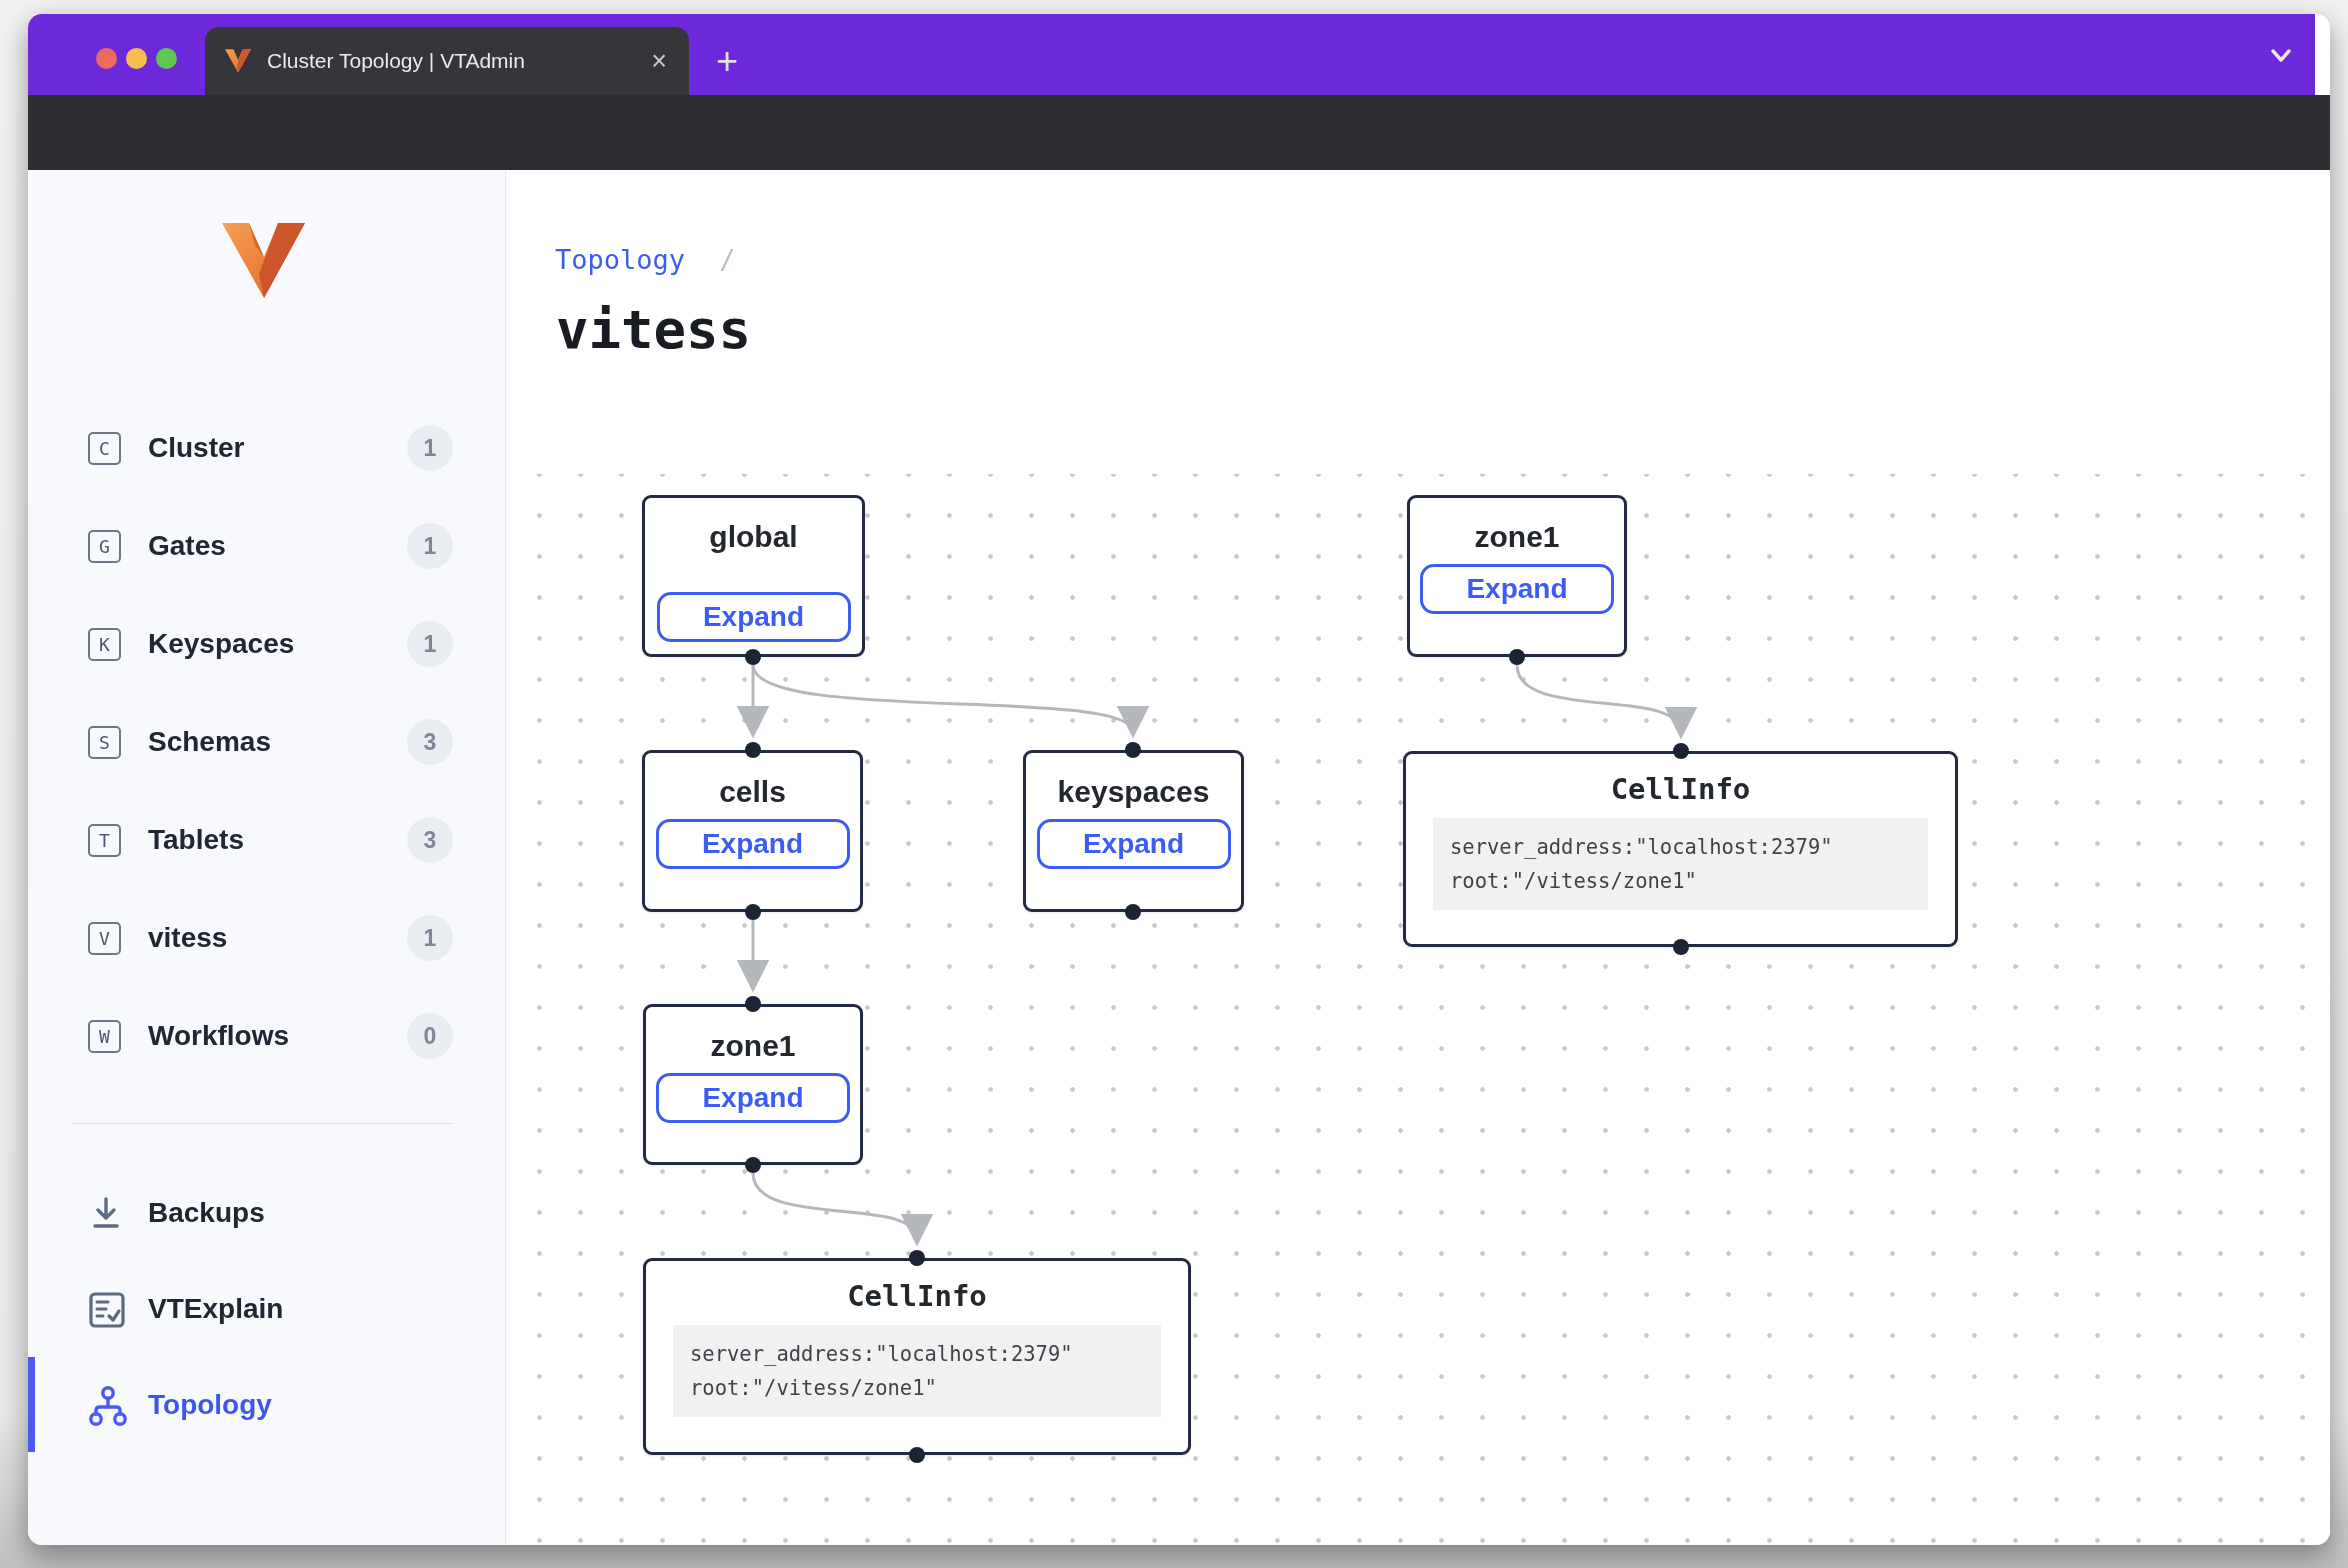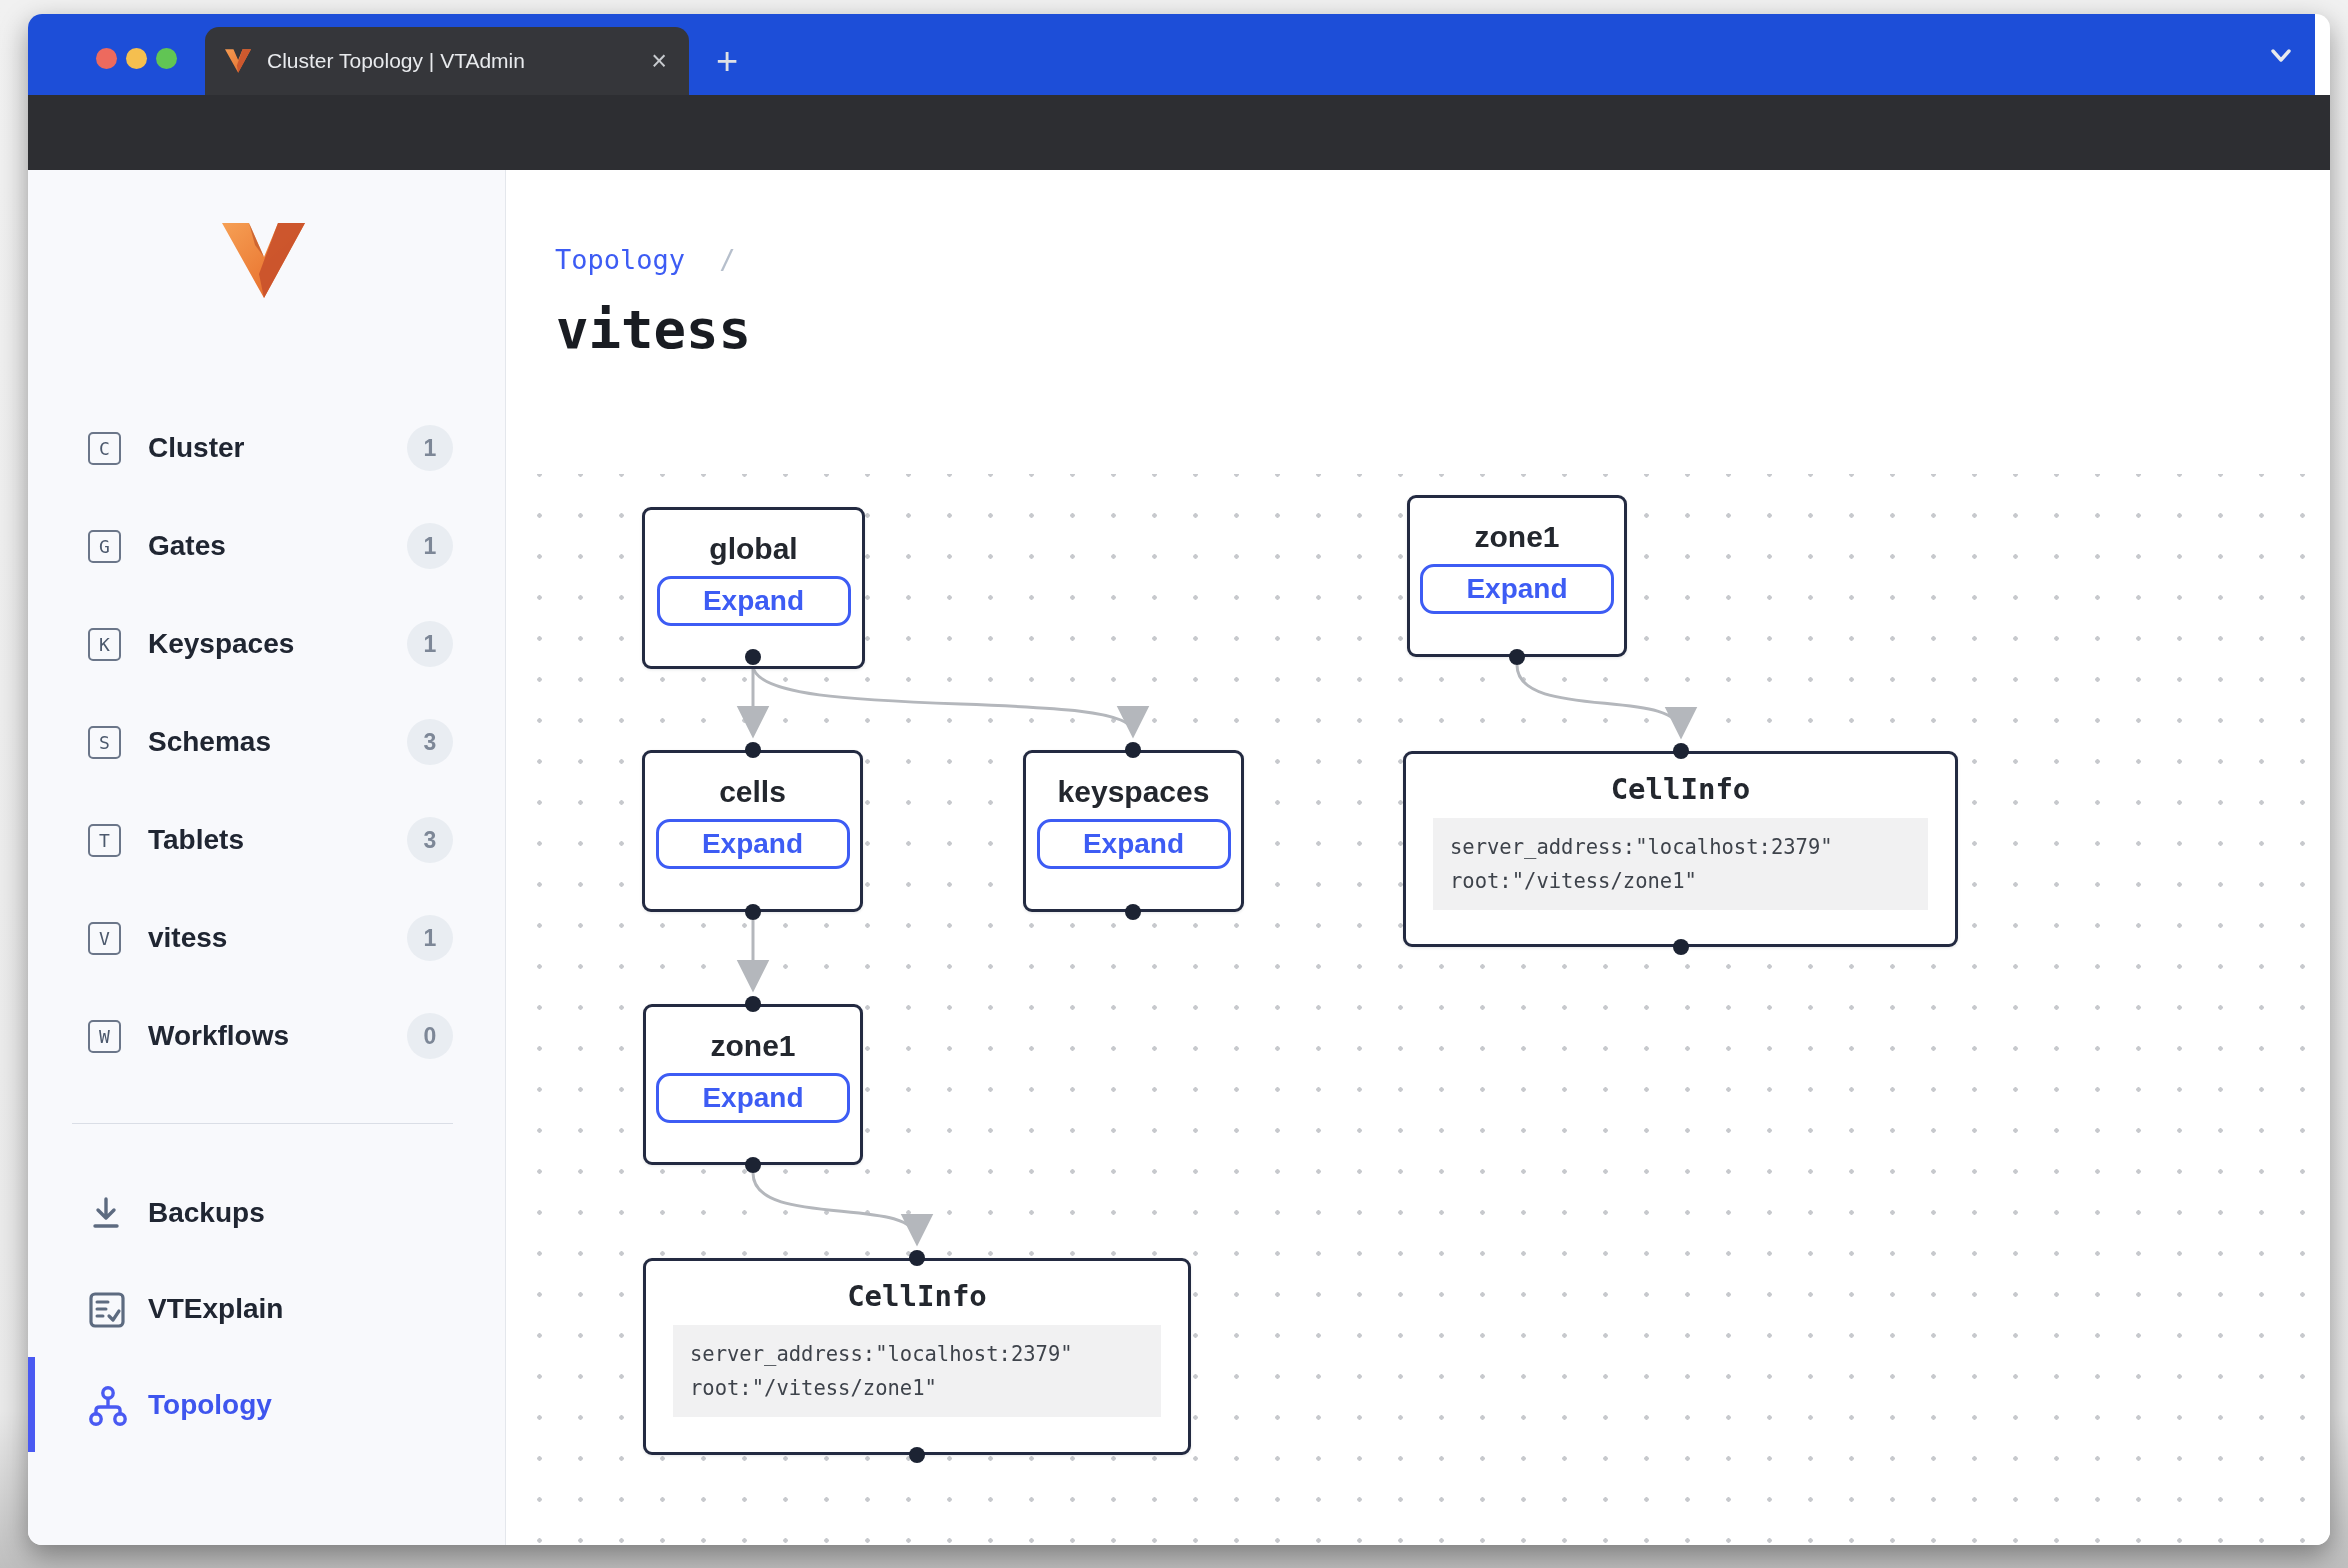--- a/index.html
+++ b/index.html
@@ -8,21 +8,21 @@
     font-family:"Liberation Sans", sans-serif;
     background:linear-gradient(#f1f1f1, #e9e9e9 90%, #bfbfbf);
     position:relative; overflow:hidden;
   }
   .window {
     position:absolute; left:28px; top:14px; width:2302px; height:1531px;
     border-radius:14px; overflow:hidden; background:#fff;
     box-shadow:0 10px 28px rgba(0,0,0,.38);
   }
   
-  .tabstrip { position:absolute; left:0; top:0; right:15px; height:81px; background:#1d4ed8; }
+  .tabstrip { position:absolute; left:0; top:0; right:15px; height:81px; background:#6d28d9; }
   .light { position:absolute; top:34px; width:21px; height:21px; border-radius:50%; }
   .tab {
     position:absolute; left:177px; top:13px; width:484px; height:68px;
     background:#35363a; border-radius:14px 14px 0 0; display:flex; align-items:center;
   }
   .tab-title { color:#e8eaed; font-size:21px; margin-left:16px; white-space:nowrap; }
   .tab-close { margin-left:auto; margin-right:22px; color:#c8cbcf; font-size:27px; line-height:1; cursor:default; }
   .newtab { position:absolute; left:688px; top:28px; color:#dfe1e5; font-size:38px; font-weight:400; line-height:38px; }
   .tabs-chevron { position:absolute; left:2238px; top:26px; }
   
@@ -275,21 +275,21 @@
             <path d="M1,1 L1,11 L11,6 z" fill="#b4b7bc"></path>
           </marker>
         </defs>
         <path d="M247,191 L247,258" stroke="#b4b7bc" stroke-width="3" fill="none" marker-end="url(#arrow)"></path>
         <path d="M247,191 C247,250 627,212 627,258" stroke="#b4b7bc" stroke-width="3" fill="none" marker-end="url(#arrow)"></path>
         <path d="M247,446 L247,512" stroke="#b4b7bc" stroke-width="3" fill="none" marker-end="url(#arrow)"></path>
         <path d="M1011,191 C1011,248 1175,212 1175,259" stroke="#b4b7bc" stroke-width="3" fill="none" marker-end="url(#arrow)"></path>
         <path d="M247,699 C247,756 411,720 411,766" stroke="#b4b7bc" stroke-width="3" fill="none" marker-end="url(#arrow)"></path>
       </svg>
 
-      <div class="node" style="left:136px;top:33px;width:223px;height:162px;">
+      <div class="node" style="left:136px;top:21px;width:223px;height:162px;gap:28px;">
         <div class="node-title">global</div>
         <button class="expand-btn">Expand</button>
       </div>
       <div class="node" style="left:901px;top:21px;width:220px;height:162px;">
         <div class="node-title">zone1</div>
         <button class="expand-btn">Expand</button>
       </div>
       <div class="node" style="left:136px;top:276px;width:221px;height:162px;">
         <div class="node-title">cells</div>
         <button class="expand-btn">Expand</button>

